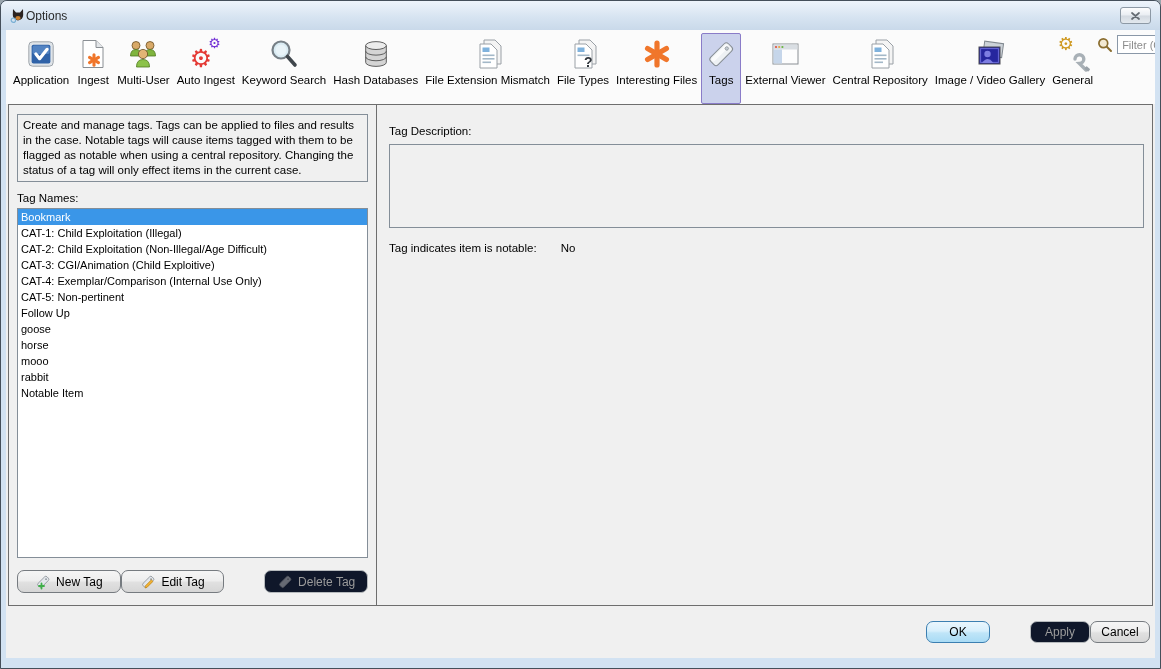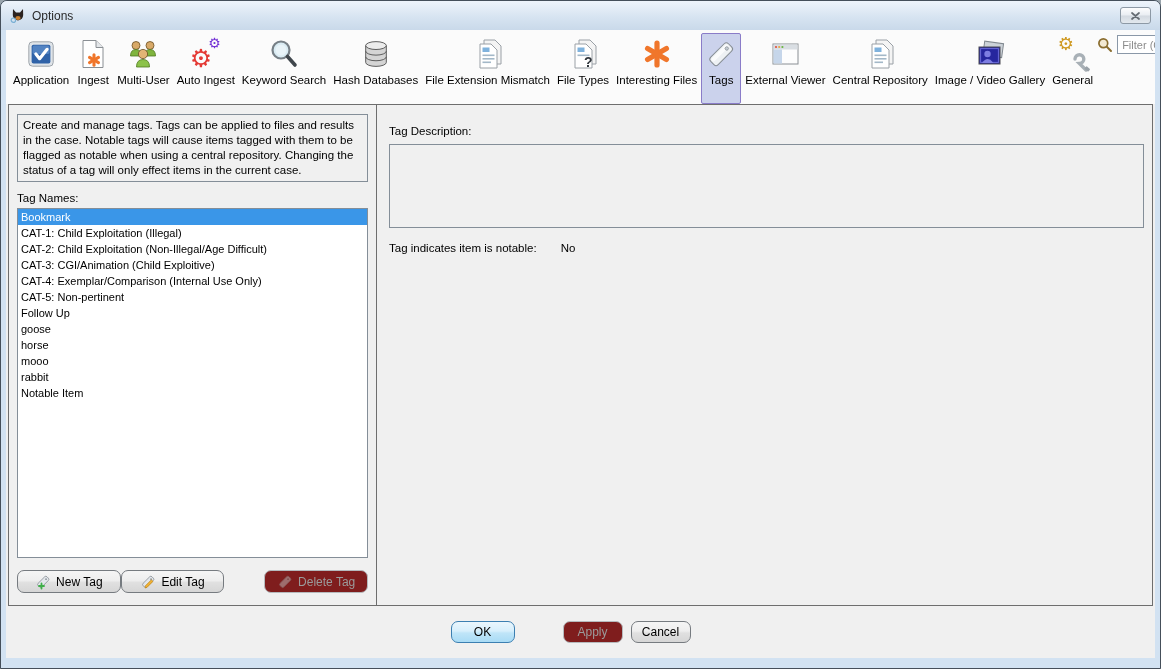--- a/index.html
+++ b/index.html
@@ -4,21 +4,21 @@
 <style>
   html,body{margin:0;padding:0;background:#9aa5ad;}
   body{width:1161px;height:669px;overflow:hidden;position:relative;
        font-family:"Liberation Sans",sans-serif;-webkit-font-smoothing:antialiased;}
   *{box-sizing:border-box;}
 
   .window{position:absolute;inset:0;background:#d2e2f2;border:1px solid #454f5a;
           border-radius:7px 7px 0 0;}
 
   
-  .titlebar{height:29px;display:flex;align-items:center;gap:6px;padding:0 9px;
+  .titlebar{height:29px;display:flex;align-items:center;padding:0 9px;
             background:linear-gradient(#eef4fb,#d7e4f1 55%,#c9d9ea);
             border-radius:6px 6px 0 0;position:relative;}
   .title-text{font-size:12px;color:#2b2b2b;}
   .close-btn{position:absolute;right:9px;top:6px;width:31px;height:17px;
              border:1px solid #8d99a5;border-radius:3px;display:flex;align-items:center;
              justify-content:center;cursor:pointer;
              background:linear-gradient(#fdfdfd,#e9edf2 48%,#d3d9e0 52%,#e2e8ee);}
 
   
   .client{position:absolute;left:5px;right:5px;top:29px;bottom:10px;
@@ -57,35 +57,35 @@
   .lrow.selected{background:var(--selection-blue);color:#fff;}
   .btn-row{display:flex;justify-content:space-between;}
 
   
   .wbtn{font-family:"Liberation Sans",sans-serif;font-size:12px;color:#000;height:23px;
         border:1px solid #767b80;border-radius:7px;cursor:pointer;
         background:linear-gradient(#f5f5f5,#eeeeee 45%,#e0e0e0 55%,#d6d6d6);
         display:inline-flex;align-items:center;justify-content:center;gap:5px;}
   .wbtn.default{background:linear-gradient(#eaf6fd,#d7effc 45%,#bfe5f8 55%,#a9dbf5);
                 border-color:var(--default-button-border);}
-  .wbtn.disabled{background:#7f1d1d;border-color:#b6babd;color:#9b9b9b;cursor:default;margin-left:40px;}
+  .wbtn.disabled{background:#0f172a;border-color:#b6babd;color:#9b9b9b;cursor:default;margin-left:40px;}
   .tagbtn{width:110px;}
   .tagbtn.disabled .btnicon{filter:grayscale(1) opacity(.5);}
   .btnicon{display:flex;width:16px;height:16px;}
 
   
   .right-pane{flex:1;padding:20px 8px 0 12px;}
   .rp-label{font-size:11.5px;color:#000;margin-bottom:7px;}
   .rp-textarea{height:84px;border:1px solid #848e98;background:#f0f0f0;margin-bottom:14px;}
   .notable-row{display:flex;font-size:11.5px;color:#000;}
   .notable-value{margin-left:24px;}
 
   
-  .footer{height:52px;display:flex;align-items:center;justify-content:center;
-          gap:8px;padding-right:20px;}
+  .footer{height:52px;display:flex;align-items:center;justify-content:flex-end;
+          padding-right:5px;}
   .footer .wbtn{height:22px;min-width:60px;padding:0 10px;}
   .footer .wbtn.default{min-width:64px;}
 </style>
 </head>
 <body>
 
 <div class="window">
 
   <div class="titlebar">
     <span style="display:flex;">

